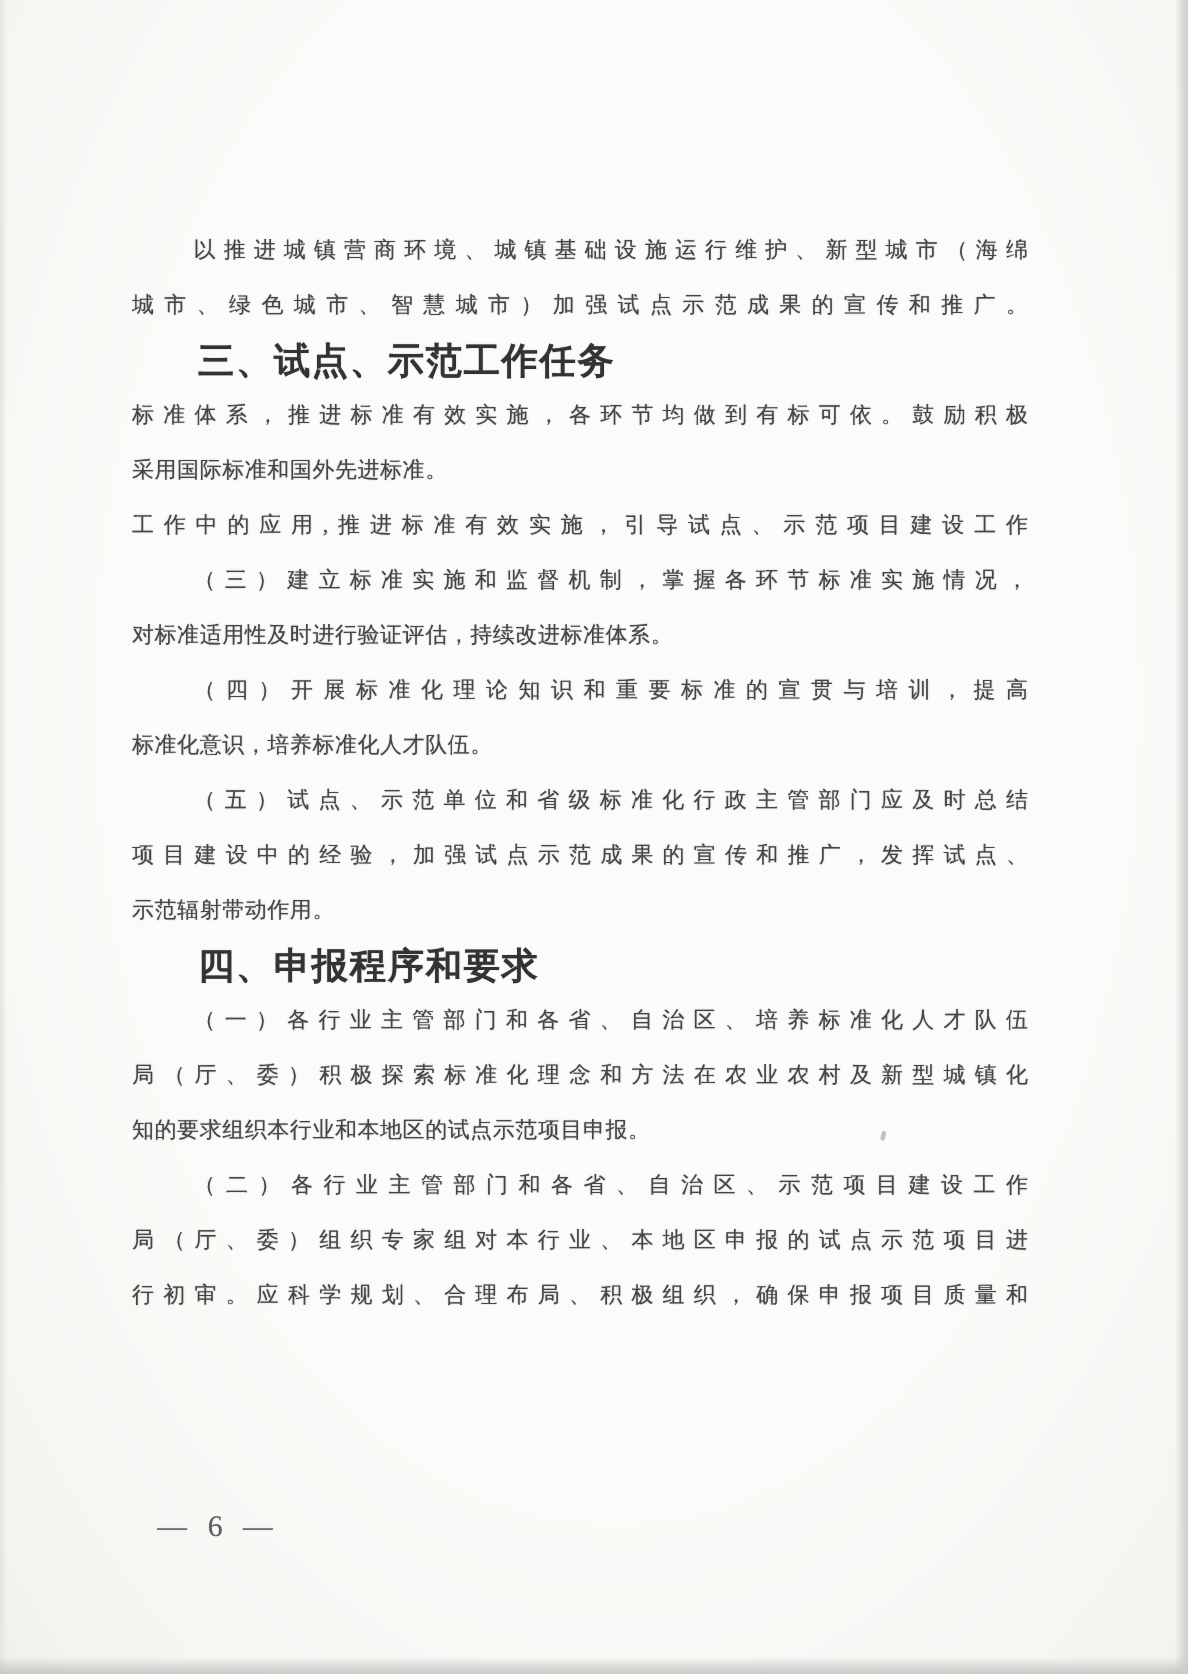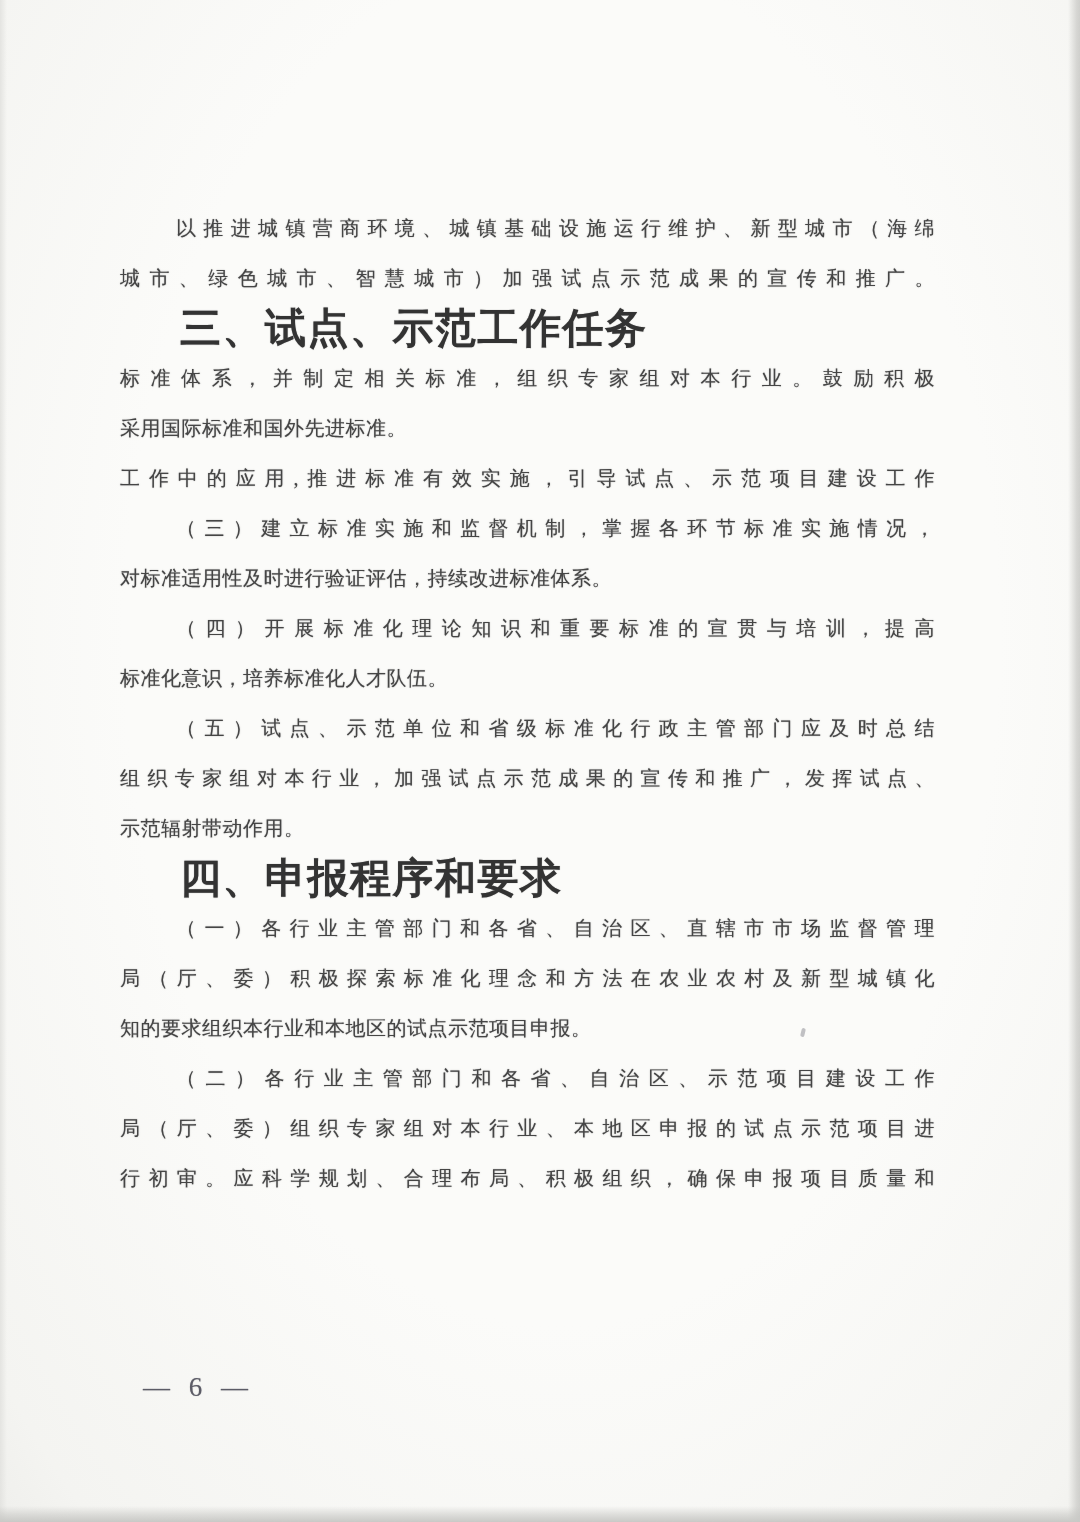--- a/index.html
+++ b/index.html
@@ -62,21 +62,21 @@
   }
   .ln.fill {
     white-space: normal;
     text-align: justify;
     text-align-last: justify;
   }
   .ln.indent { text-indent: 56px; }
   .ln.heading {
     font-family: "Liberation Sans", "DejaVu Sans", sans-serif;
     font-weight: 700;
-    font-size: 41px;
+    font-size: 33px;
     letter-spacing: 1.5px;
     color: #333333;
     text-shadow: 0 0 1px rgba(60,60,62,0.6);
     text-indent: 60px;
   }
   .footer {
     position: absolute;
     left: 143px;
     top: 1362px;
     height: 50px;
@@ -89,32 +89,32 @@
 </style>
 </head>
 <body>
 
 <div class="page">
 
   <div class="content">
     <div class="ln indent fill">以推进城镇营商环境、城镇基础设施运行维护、新型城市（海绵</div>
     <div class="ln fill">城市、绿色城市、智慧城市）加强试点示范成果的宣传和推广。</div>
     <div class="ln heading">三、试点、示范工作任务</div>
-    <div class="ln fill">标准体系，并制定相关标准，组织专家组对本行业。鼓励积极</div>
+    <div class="ln fill">标准体系，推进标准有效实施，各环节均做到有标可依。鼓励积极</div>
     <div class="ln">采用国际标准和国外先进标准。</div>
     <div class="ln fill">工作中的应用,推进标准有效实施，引导试点、示范项目建设工作</div>
     <div class="ln indent fill">（三）建立标准实施和监督机制，掌握各环节标准实施情况，</div>
     <div class="ln">对标准适用性及时进行验证评估，持续改进标准体系。</div>
     <div class="ln indent fill">（四）开展标准化理论知识和重要标准的宣贯与培训，提高</div>
     <div class="ln">标准化意识，培养标准化人才队伍。</div>
     <div class="ln indent fill">（五）试点、示范单位和省级标准化行政主管部门应及时总结</div>
-    <div class="ln fill">组织专家组对本行业，加强试点示范成果的宣传和推广，发挥试点、</div>
+    <div class="ln fill">项目建设中的经验，加强试点示范成果的宣传和推广，发挥试点、</div>
     <div class="ln">示范辐射带动作用。</div>
     <div class="ln heading">四、申报程序和要求</div>
-    <div class="ln indent fill">（一）各行业主管部门和各省、自治区、直辖市市场监督管理</div>
+    <div class="ln indent fill">（一）各行业主管部门和各省、自治区、培养标准化人才队伍</div>
     <div class="ln fill">局（厅、委）积极探索标准化理念和方法在农业农村及新型城镇化</div>
     <div class="ln">知的要求组织本行业和本地区的试点示范项目申报。</div>
     <div class="ln indent fill">（二）各行业主管部门和各省、自治区、示范项目建设工作</div>
     <div class="ln fill">局（厅、委）组织专家组对本行业、本地区申报的试点示范项目进</div>
     <div class="ln fill">行初审。应科学规划、合理布局、积极组织，确保申报项目质量和</div>
   </div>
 
   <div class="footer">— 6 —</div>
 
   <div class="speck"></div>

